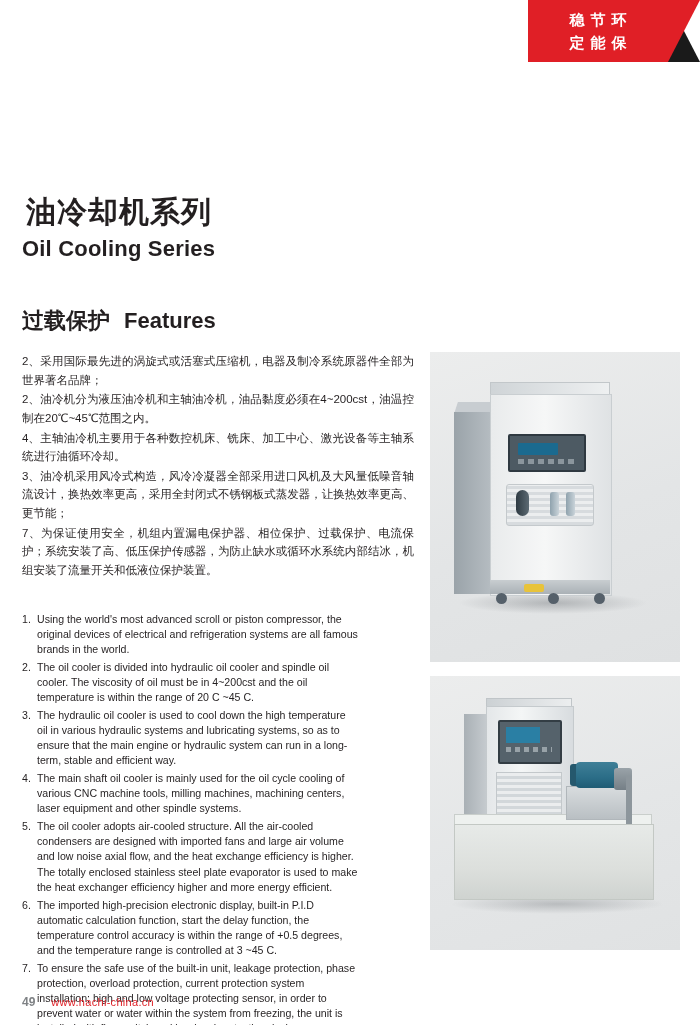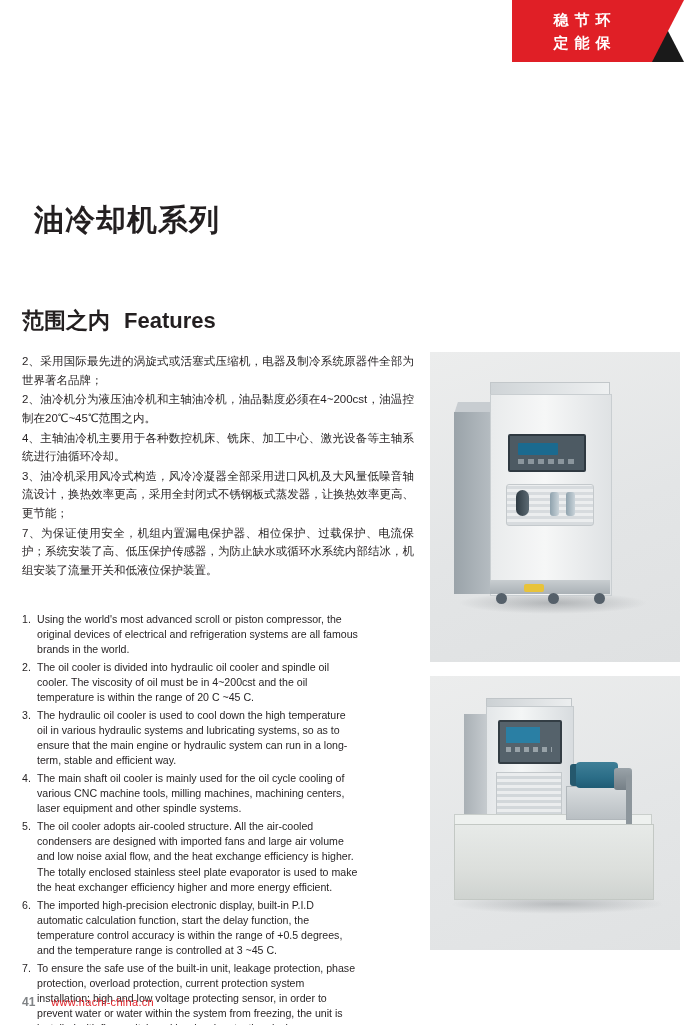--- a/index.html
+++ b/index.html
@@ -14,21 +14,21 @@
     color: #231f20;
     position: relative;
     overflow: hidden;
   }
 
   
   .corner-banner {
     position: absolute;
     top: 0;
     right: 0;
-    width: 188px;
+    width: 172px;
     height: 62px;
   }
   .corner-banner .red-block {
     position: absolute;
     top: 0;
     left: 0;
     width: 140px;
     height: 62px;
     background: #e01f26;
   }
@@ -74,21 +74,21 @@
     left: 22px;
     top: 190px;
     width: 420px;
   }
   .title-cn {
     font-size: 30px;
     font-weight: bold;
     letter-spacing: 1px;
     color: #231f20;
     line-height: 1.2;
-    margin: 12px;
+    margin: 4px;
   }
   .title-en {
     font-size: 22px;
     font-weight: bold;
     color: #231f20;
     margin: 6px 0 0 0;
     letter-spacing: 0.2px;
   }
 
   
@@ -466,24 +466,25 @@
   <div class="red-tail"></div>
   <div class="red-block"></div>
   <div class="banner-text">
     <span>稳节环</span>
     <span>定能保</span>
   </div>
 </div>
 
 <div class="title-block">
   <h1 class="title-cn">油冷却机系列</h1>
+  <h2 class="title-en">Oil Cooling Series</h2>
 </div>
 
 <div class="features-heading">
-  <span>范围之内</span><span class="en">Features</span>
+  <span>过载保护</span><span class="en">Features</span>
 </div>
 
 <div class="cn-list">
   <div class="item">2、采用国际最先进的涡旋式或活塞式压缩机，电器及制冷系统原器件全部为世界著名品牌；</div>
   <div class="item">2、油冷机分为液压油冷机和主轴油冷机，油品黏度必须在4~200cst，油温控制在20℃~45℃范围之内。</div>
   <div class="item">4、主轴油冷机主要用于各种数控机床、铣床、加工中心、激光设备等主轴系统进行油循环冷却。</div>
   <div class="item">3、油冷机采用风冷式构造，风冷冷凝器全部采用进口风机及大风量低噪音轴流设计，换热效率更高，采用全封闭式不锈钢板式蒸发器，让换热效率更高、更节能；</div>
   <div class="item">7、为保证使用安全，机组内置漏电保护器、相位保护、过载保护、电流保护；系统安装了高、低压保护传感器，为防止缺水或循环水系统内部结冰，机组安装了流量开关和低液位保护装置。</div>
 </div>
 
@@ -552,15 +553,15 @@
   <div class="m2-tank-top"></div>
   <div class="m2-tank"></div>
   <div class="m2-motor-base"></div>
   <div class="m2-motor-fan"></div>
   <div class="m2-motor"></div>
   <div class="m2-pump"></div>
   <div class="m2-pipe"></div>
 </div>
 
 <div class="footer">
-  <span class="page-num">41</span>
+  <span class="page-num">49</span>
   <span class="site">www.hachi-china.cn</span>
 </div>
 
 </body></html>

